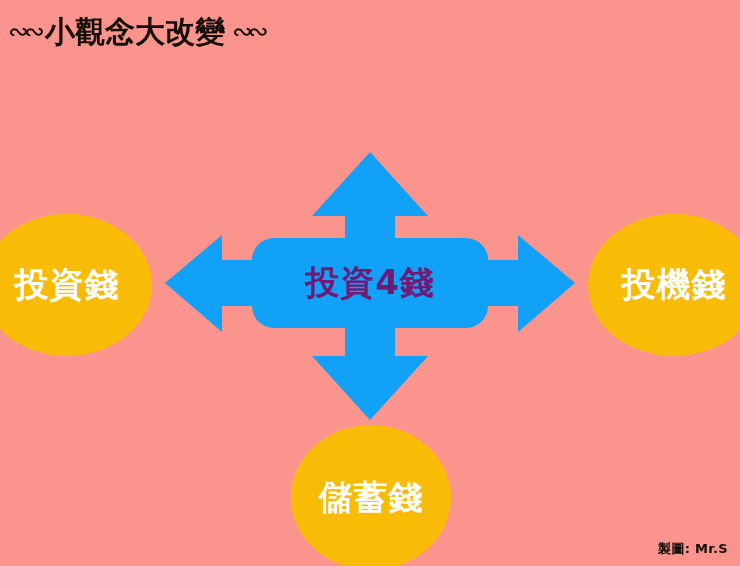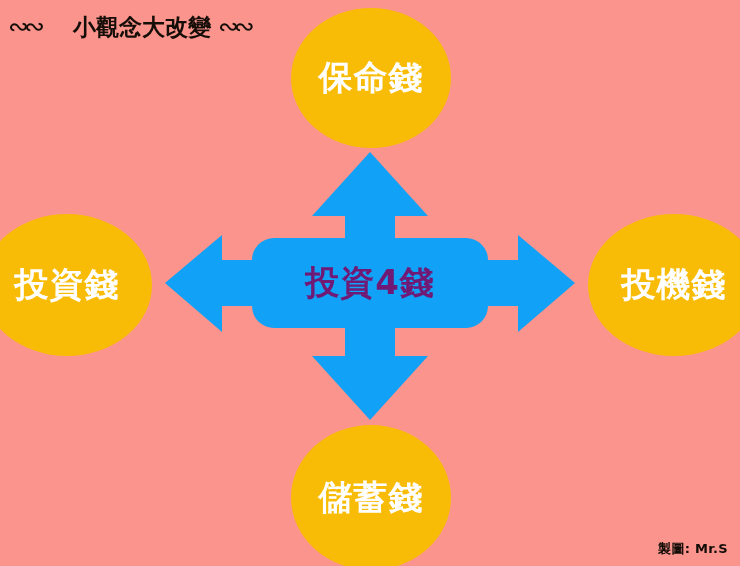--- a/index.html
+++ b/index.html
@@ -36,25 +36,24 @@
     align-items: center;
     font-size: 25px;
     line-height: 1;
     letter-spacing: -5px;
     font-family: "DejaVu Sans", sans-serif;
     transform: translateY(-1px);
   }
   .swirl-group.left { margin-right: 3px; }
   .swirl-group.right { margin-left: 5px; }
   #title-text {
-    font-size: 23px;
+    font-size: 30px;
     font-weight: 700;
     letter-spacing: 0px;
     font-family: Liberation Serif, serif;
-    margin-left: 28px;
   }
 
   
   .node-circle {
     position: absolute;
     background: #f9bc06;
     border-radius: 50%;
     display: flex;
     align-items: center;
     justify-content: center;
@@ -145,23 +144,20 @@
 
     <polygon fill="#11a2f8" points="165,283 222,235 222,260 272,260 272,306 222,306 222,332"></polygon>
 
     <polygon fill="#11a2f8" points="575,283 518,235 518,260 468,260 468,306 518,306 518,332"></polygon>
 
     <rect x="252" y="238" width="236" height="90" rx="22" ry="22" fill="#11a2f8"></rect>
   </svg>
 
   <div id="center-label">投資4錢</div>
 
-  <div class="node-circle" id="node-top">
-    <span>保命錢</span>
-  </div>
   <div class="node-circle" id="node-left">
     <span>投資錢</span>
   </div>
   <div class="node-circle" id="node-right">
     <span>投機錢</span>
   </div>
   <div class="node-circle" id="node-bottom">
     <span>儲蓄錢</span>
   </div>
 

